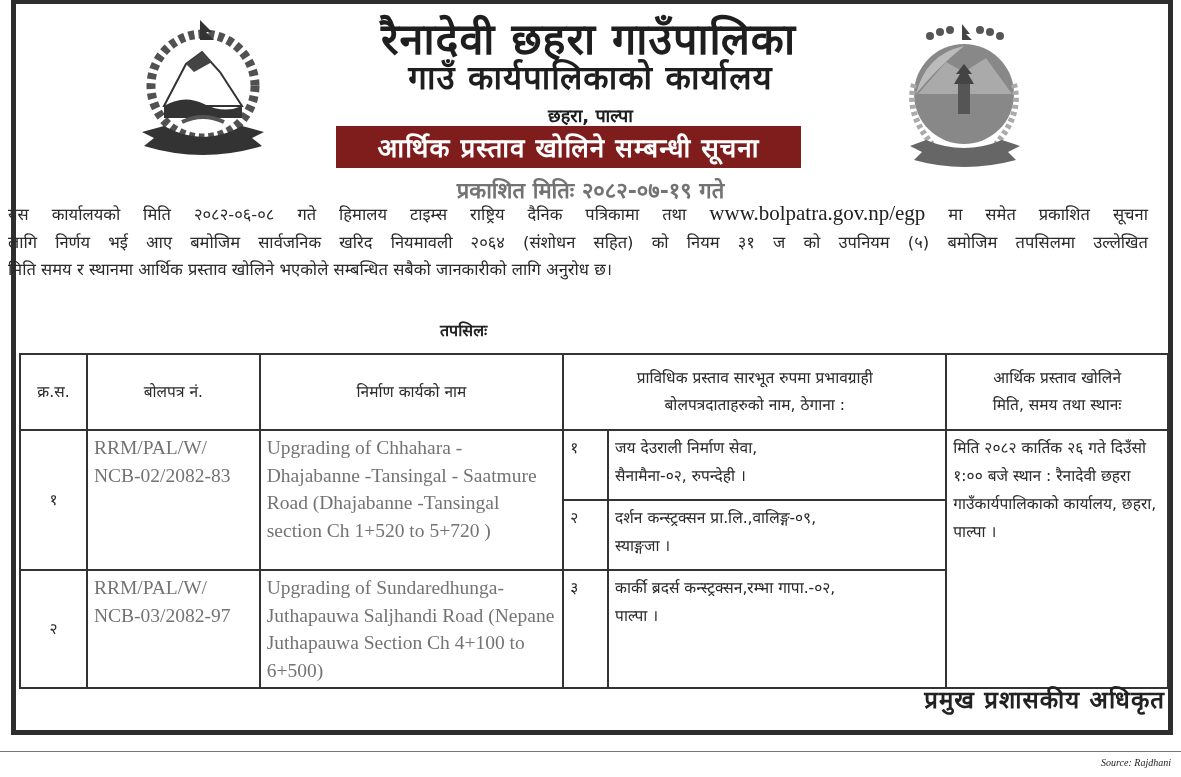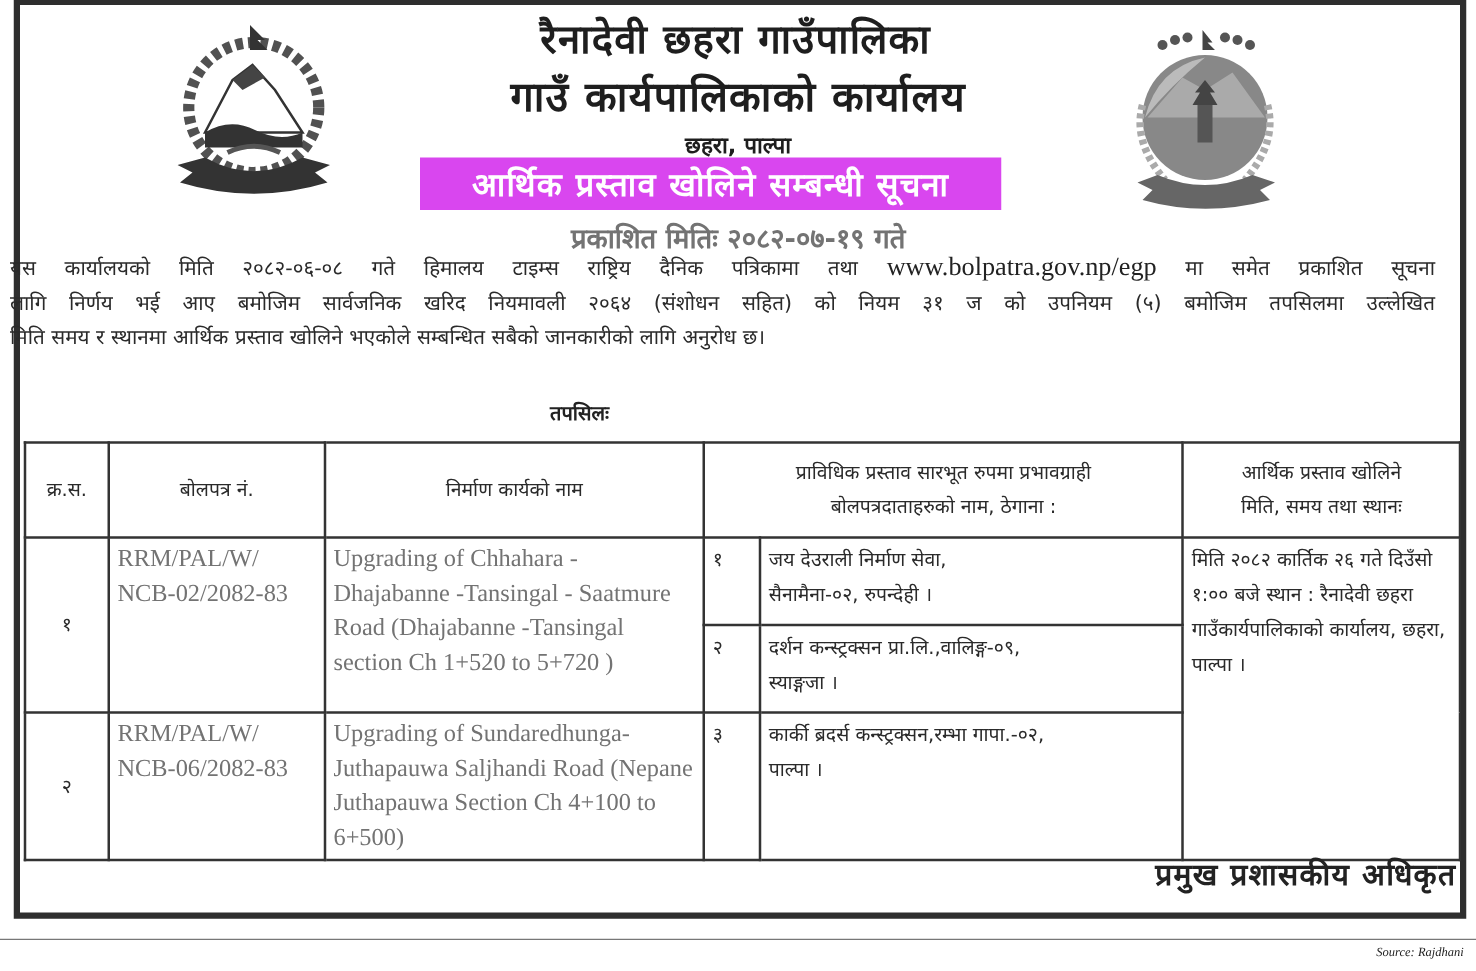--- a/index.html
+++ b/index.html
@@ -7,25 +7,25 @@
          font-family: "DejaVu Sans", sans-serif; color: #222; }
 
   .frame { position: absolute; left: 11px; top: 0; width: 1152px; height: 726px;
            border: 5px solid #2e2e2e; border-top-width: 4px; background: #fff; }
 
   .logo { position: absolute; top: 14px; }
   .logo-left { left: 124px; width: 158px; height: 150px; }
   .logo-right { left: 896px; width: 140px; height: 160px; }
 
   .hdr { position: absolute; left: 0; right: 0; text-align: center; color: #1e1e1e; font-weight: bold; }
-  .hdr-title1 { top: 8px; font-size: 32px; letter-spacing: 1px; left: 296px; right: 300px; }
+  .hdr-title1 { top: 8px; font-size: 43px; letter-spacing: 1px; left: 296px; right: 300px; }
   .hdr-title2 { top: 54px; font-size: 33px; letter-spacing: 1px; left: 300px; right: 300px; }
   .hdr-place { top: 103px; font-size: 18px; left: 300px; right: 300px; }
 
-  .banner { position: absolute; left: 336px; top: 126px; width: 465px; height: 42px; background: #d946ef;
+  .banner { position: absolute; left: 336px; top: 126px; width: 465px; height: 42px; background: #7f1d1d;
             color: #fff; font-size: 26px; font-weight: bold; display: flex; align-items: center;
             justify-content: center; letter-spacing: 1px; }
 
   .pubdate { position: absolute; top: 174px; left: 300px; right: 300px; text-align: center;
              font-size: 22px; font-weight: bold; color: #737373; }
 
   .body-text { position: absolute; left: 8px; top: 200px; width: 1140px; font-size: 16.5px;
                line-height: 27.5px; color: #2a2a2a; text-align: justify; }
   .body-text .url { font-family: "Liberation Serif", serif; font-size: 21px; color: #222; margin-top: 44px; }
   .body-line { display: block; white-space: nowrap; text-align-last: justify; }
@@ -149,21 +149,21 @@
       <td class="dev">२</td>
       <td class="dev">
         <div>दर्शन कन्स्ट्रक्सन प्रा.लि.,वालिङ्ग-०९,</div>
         <div>स्याङ्गजा ।</div>
       </td>
     </tr>
     <tr style="height:110px">
       <td class="center-mid dev">२</td>
       <td class="en">
         <div>RRM/PAL/W/</div>
-        <div>NCB-06/2082-83</div>
+        <div>NCB-03/2082-97</div>
       </td>
       <td class="en">Upgrading of Sundaredhunga- Juthapauwa Saljhandi Road (Nepane Juthapauwa Section Ch 4+100 to 6+500)</td>
       <td class="dev">३</td>
       <td class="dev">
         <div>कार्की ब्रदर्स कन्स्ट्रक्सन,रम्भा गापा.-०२,</div>
         <div>पाल्पा ।</div>
       </td>
     </tr>
   </tbody>
 </table>

